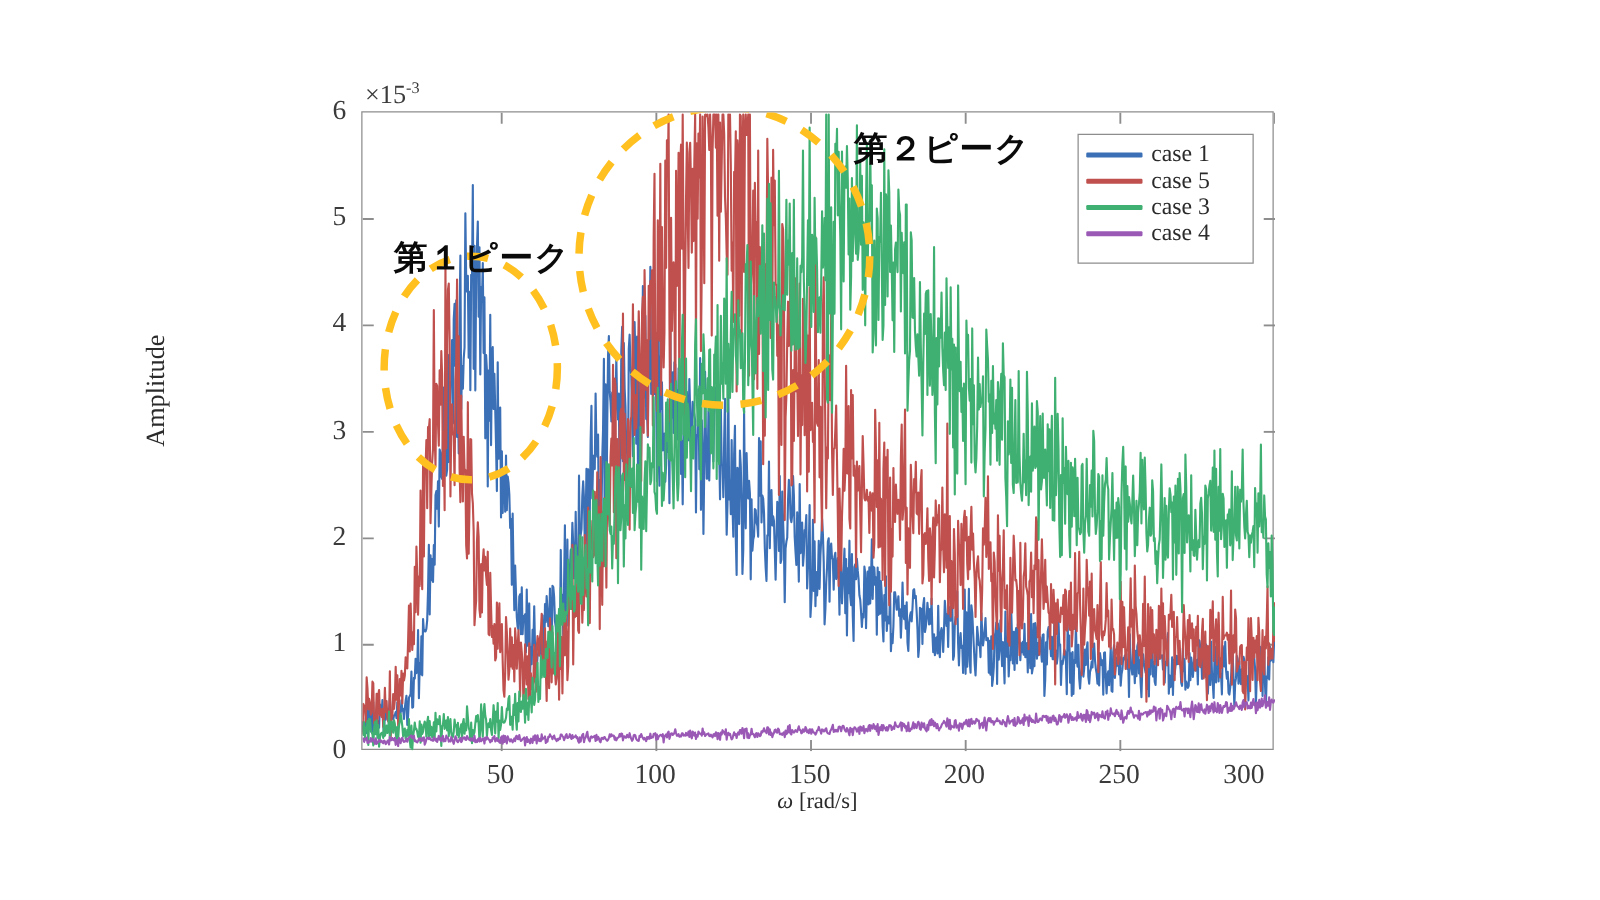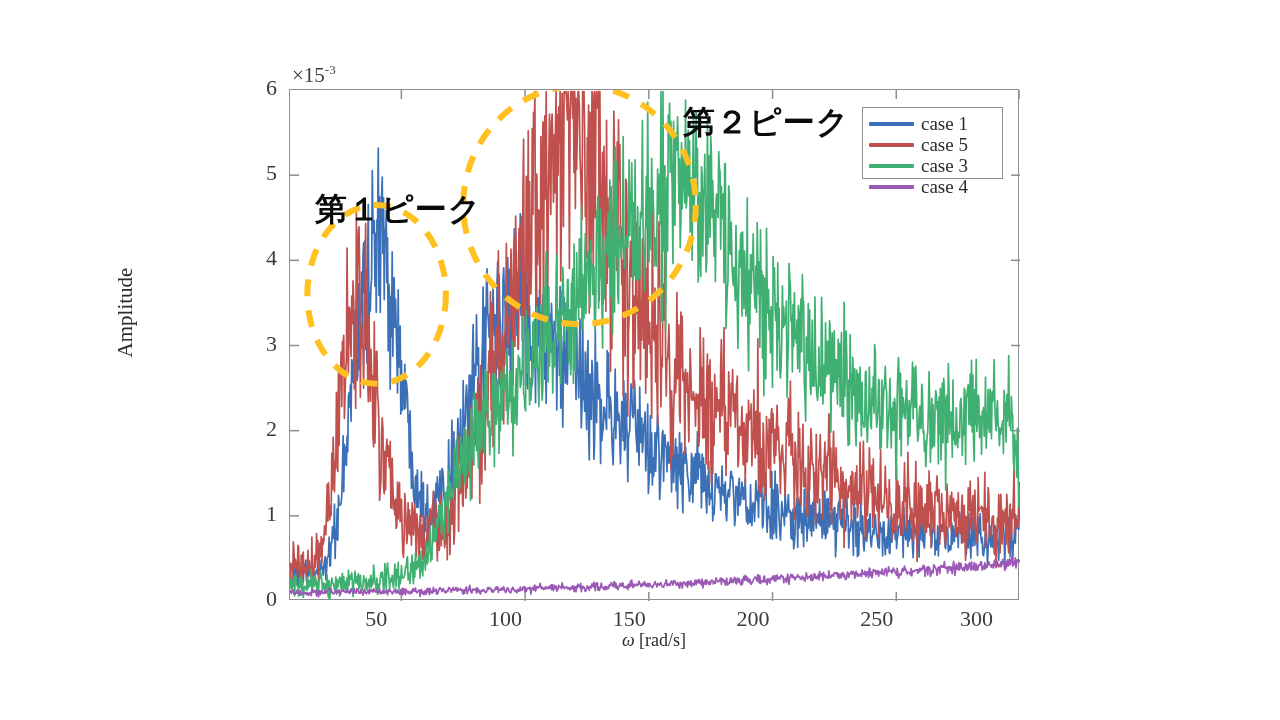--- a/index.html
+++ b/index.html
@@ -56,20 +56,21 @@
     position: absolute;
     width: 30px;
     text-align: right;
     font-family: "Liberation Serif", serif;
     font-size: 22px;
     color: #3b3b3b;
   }
   .xtick-label {
     position: absolute;
     width: 70px;
+    text-align: center;
     font-family: "Liberation Serif", serif;
     font-size: 22px;
     color: #3b3b3b;
   }
 
   
   #y-axis-title {
     position: absolute;
     left: -5px;
     top: 300px;
@@ -92,36 +93,36 @@
     color: #2b2b2b;
   }
   #x-axis-title .omega {
     font-style: italic;
   }
 
   
   .peak-label {
     position: absolute;
     font-family: "DejaVu Sans", sans-serif;
-    font-size: 32px;
+    font-size: 27px;
     font-weight: 700;
     color: #0a0a0a;
     white-space: nowrap;
     letter-spacing: 1px;
   }
   #peak1-label { left: 315px; top: 176px; margin-top: 12px; }
   #peak2-label { left: 683px; top: 101px; }
 
   
   #legend {
     position: absolute;
     left: 862px;
     top: 107px;
     width: 141px;
-    height: 72px;
+    height: 104px;
     background: #ffffff;
     border: 1.5px solid #8d8d8d;
     box-sizing: border-box;
     padding: 5px 6px 0 6px;
   }
   .legend-row {
     display: flex;
     align-items: center;
     height: 21px;
   }

